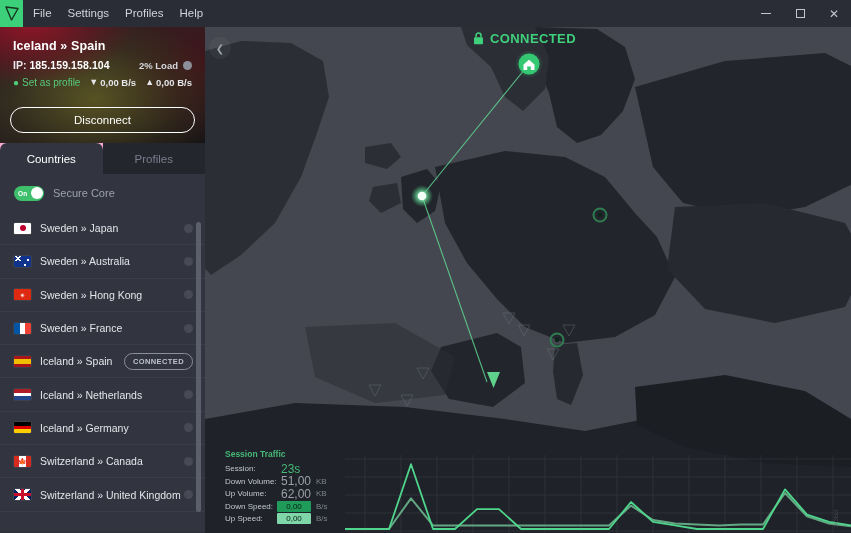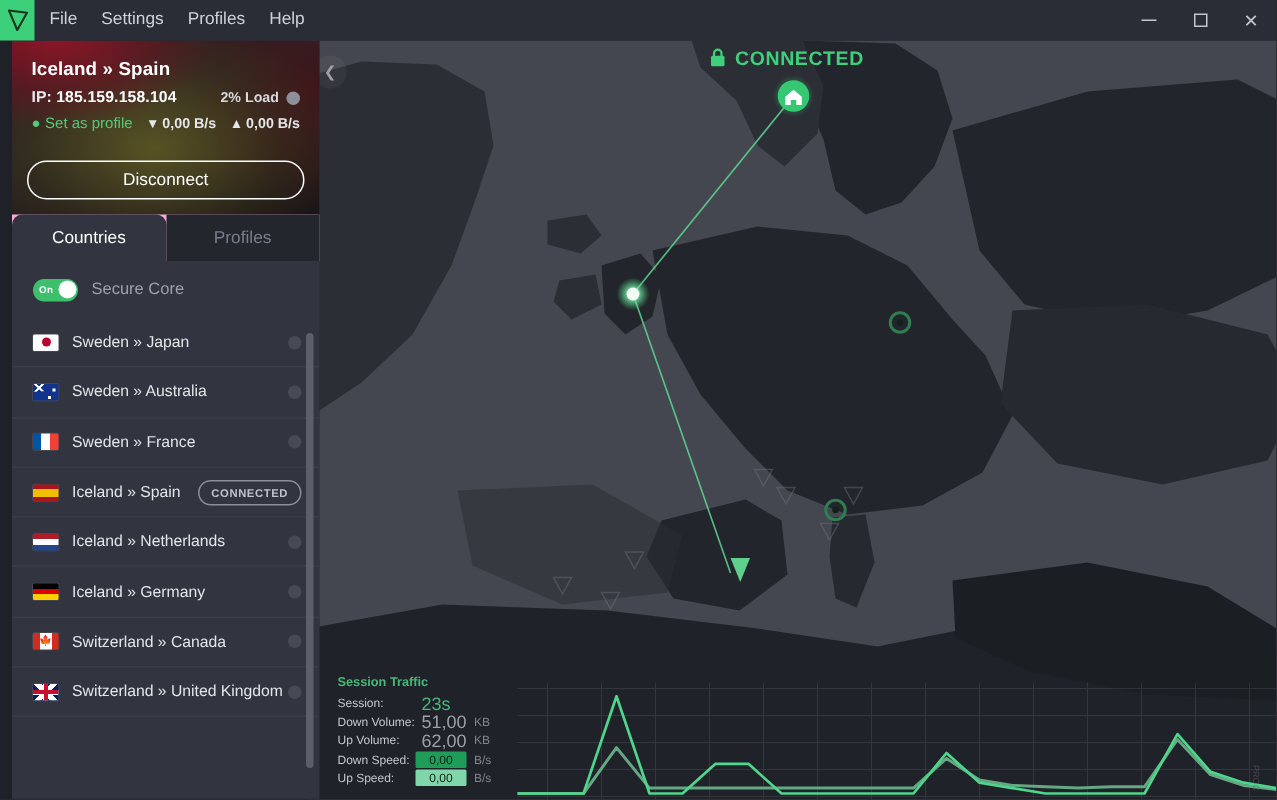--- a/index.html
+++ b/index.html
@@ -30,21 +30,21 @@
   .win-controls { margin-left: auto; display: flex; height: 27px; }
   .win-btn {
     width: 34px; height: 27px; display: flex; align-items: center; justify-content: center;
     color: #c3c6ce; font-size: 12px;
   }
   .wb-min { width: 10px; height: 1px; background: #c3c6ce; display: block; }
   .wb-max { width: 9px; height: 9px; border: 1px solid #c3c6ce; display: block; }
 
   
   .sidebar {
-    position: absolute; top: 27px; left: 8px; width: 205px; height: 506px;
+    position: absolute; top: 27px; left: 0; width: 205px; height: 506px;
     background: #2d3039; z-index: 30; overflow: hidden;
   }
 
   
   .conn-card {
     position: relative; width: 205px; height: 116px; overflow: hidden;
     background:
       radial-gradient(ellipse 150px 90px at 14% -5%, rgba(150,22,40,0.95) 0%, rgba(108,20,34,0.55) 45%, rgba(0,0,0,0) 72%),
       radial-gradient(ellipse 170px 110px at 46% 62%, rgba(96,92,36,0.85) 0%, rgba(64,60,28,0.4) 50%, rgba(0,0,0,0) 78%),
       radial-gradient(ellipse 130px 120px at 96% 30%, rgba(70,18,26,0.8) 0%, rgba(0,0,0,0) 70%),
@@ -279,20 +279,27 @@
           <span class="country-name">Sweden » Japan</span>
           <span class="row-dot"></span>
         </div>
         <div class="country-row">
           <span class="flag" style="background:#10338b;">
             <span style="position:absolute;left:0;top:0;width:8px;height:5.5px;background:linear-gradient(45deg,transparent 43%,#fff 43% 57%,transparent 57%),linear-gradient(-45deg,transparent 43%,#fff 43% 57%,transparent 57%);display:block"></span>
             <span style="position:absolute;right:2px;top:3px;width:2px;height:2px;background:#fff;display:block"></span>
             <span style="position:absolute;right:5px;bottom:1px;width:2px;height:2px;background:#fff;display:block"></span>
           </span>
           <span class="country-name">Sweden » Australia</span>
+          <span class="row-dot"></span>
+        </div>
+        <div class="country-row">
+          <span class="flag" style="background:#de2910;">
+            <span style="position:absolute;left:50%;top:50%;transform:translate(-50%,-50%);color:#fff;font-size:7px;line-height:1;display:block">✴</span>
+          </span>
+          <span class="country-name">Sweden » Hong Kong</span>
           <span class="row-dot"></span>
         </div>
         <div class="country-row">
           <span class="flag" style="background:linear-gradient(90deg,#0055a4 0 33.3%,#fff 33.3% 66.6%,#ef4135 66.6%);"></span>
           <span class="country-name">Sweden » France</span>
           <span class="row-dot"></span>
         </div>
         <div class="country-row">
           <span class="flag" style="background:linear-gradient(180deg,#aa151b 0 25%,#f1bf00 25% 75%,#aa151b 75%);"></span>
           <span class="country-name">Iceland » Spain</span>

